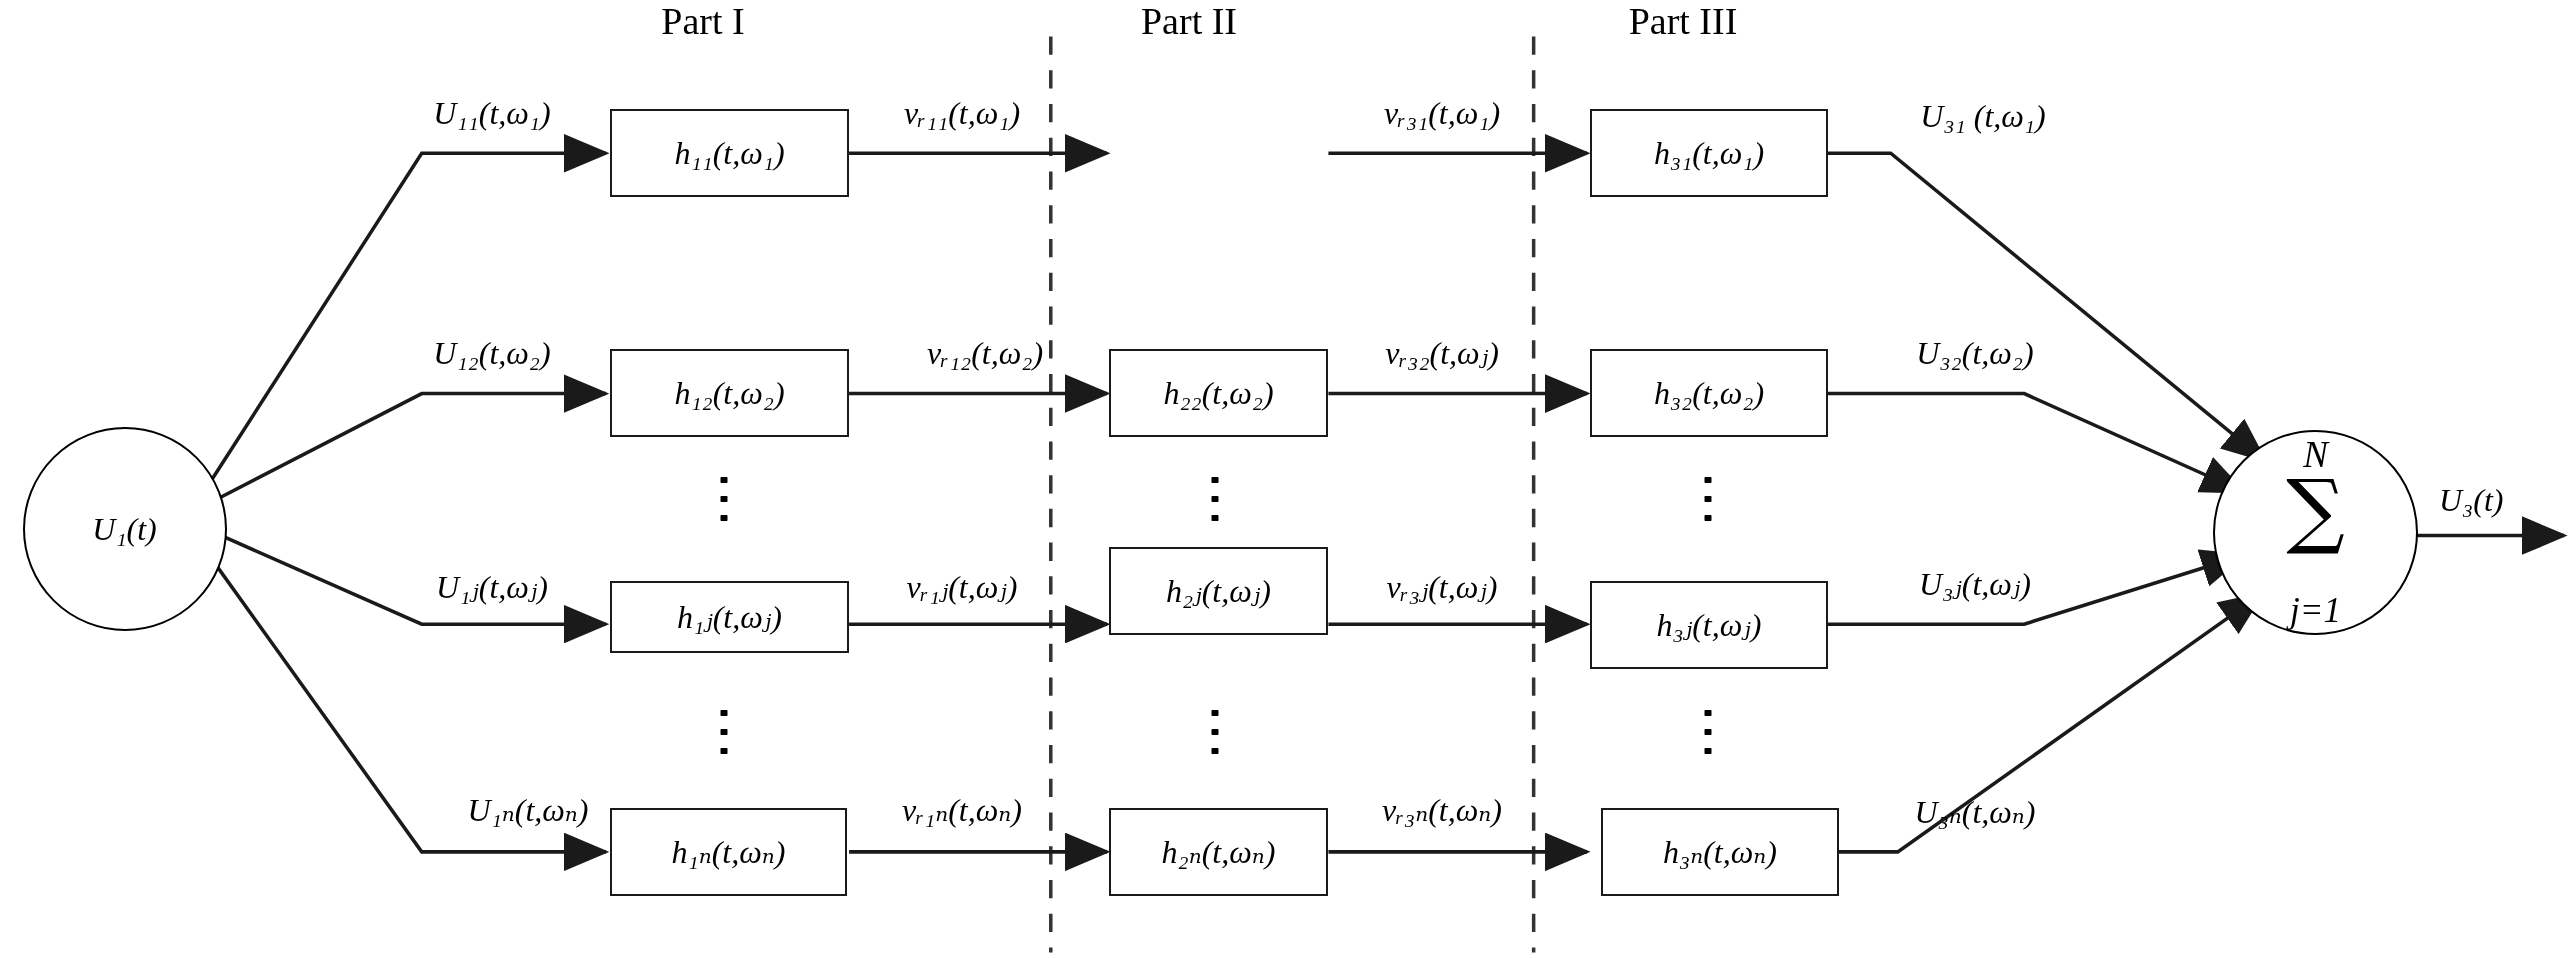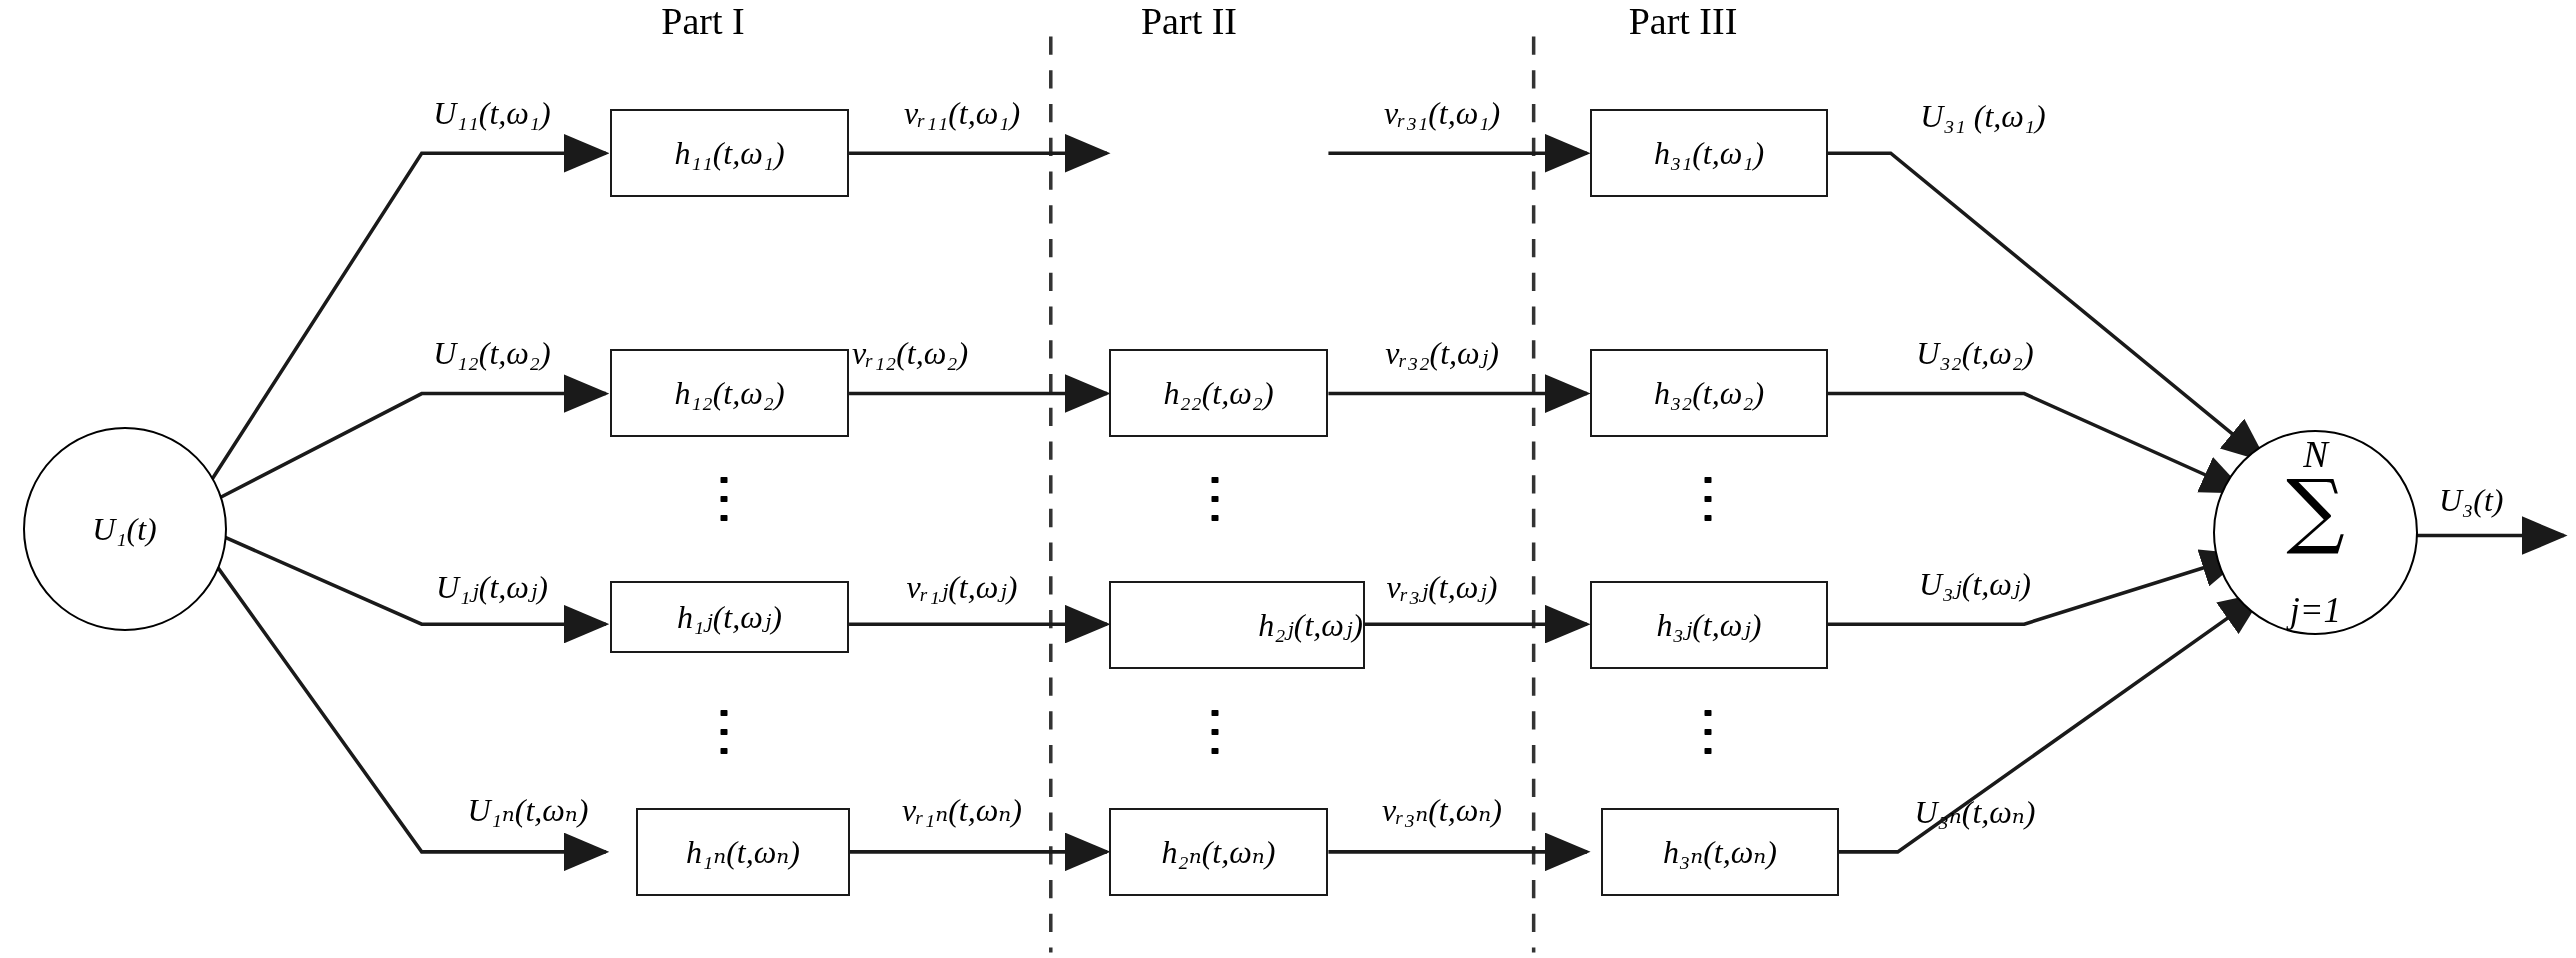--- a/index.html
+++ b/index.html
@@ -151,21 +151,21 @@
   <div class="sig-label" style="left:1442px; top:97px;">vᵣ₃₁(t,ω₁)</div>
   <div class="blk" style="left:1590px; top:109px; width:238px; height:88px;">
     <span class="blk-label">h₃₁(t,ω₁)</span>
   </div>
   <div class="sig-label" style="left:1983px; top:100px;">U₃₁ (t,ω₁)</div>
 
   <div class="sig-label" style="left:492px; top:337px;">U₁₂(t,ω₂)</div>
   <div class="blk" style="left:610px; top:349px; width:239px; height:88px;">
     <span class="blk-label">h₁₂(t,ω₂)</span>
   </div>
-  <div class="sig-label" style="left:910px; top:337px;">vᵣ₁₂(t,ω₂)</div>
+  <div class="sig-label" style="left:985px; top:337px;">vᵣ₁₂(t,ω₂)</div>
   <div class="blk" style="left:1109px; top:349px; width:219px; height:88px;">
     <span class="blk-label">h₂₂(t,ω₂)</span>
   </div>
   <div class="sig-label" style="left:1442px; top:337px;">vᵣ₃₂(t,ωⱼ)</div>
   <div class="blk" style="left:1590px; top:349px; width:238px; height:88px;">
     <span class="blk-label">h₃₂(t,ω₂)</span>
   </div>
   <div class="sig-label" style="left:1975px; top:337px;">U₃₂(t,ω₂)</div>
 
   <div class="vdots" style="left:724px; top:477px;">
@@ -182,21 +182,21 @@
     <i></i>
       <i></i>
       <i></i>
   </div>
 
   <div class="sig-label" style="left:492px; top:571px;">U₁ⱼ(t,ωⱼ)</div>
   <div class="blk" style="left:610px; top:581px; width:239px; height:72px;">
     <span class="blk-label">h₁ⱼ(t,ωⱼ)</span>
   </div>
   <div class="sig-label" style="left:962px; top:571px;">vᵣ₁ⱼ(t,ωⱼ)</div>
-  <div class="blk" style="left:1109px; top:581px; width:256px; height:88px;justify-content:flex-end;">
+  <div class="blk" style="left:1109px; top:547px; width:219px; height:88px;">
     <span class="blk-label">h₂ⱼ(t,ωⱼ)</span>
   </div>
   <div class="sig-label" style="left:1442px; top:571px;">vᵣ₃ⱼ(t,ωⱼ)</div>
   <div class="blk" style="left:1590px; top:581px; width:238px; height:88px;">
     <span class="blk-label">h₃ⱼ(t,ωⱼ)</span>
   </div>
   <div class="sig-label" style="left:1975px; top:568px;">U₃ⱼ(t,ωⱼ)</div>
 
   <div class="vdots" style="left:724px; top:710px;">
     <i></i>
@@ -208,21 +208,21 @@
       <i></i>
       <i></i>
   </div>
   <div class="vdots" style="left:1708px; top:710px;">
     <i></i>
       <i></i>
       <i></i>
   </div>
 
   <div class="sig-label" style="left:492px; top:794px;margin-left:36px;">U₁ₙ(t,ωₙ)</div>
-  <div class="blk" style="left:610px; top:808px; width:214px; height:88px;margin-left:26px;">
+  <div class="blk" style="left:610px; top:808px; width:237px; height:88px;">
     <span class="blk-label">h₁ₙ(t,ωₙ)</span>
   </div>
   <div class="sig-label" style="left:962px; top:794px;">vᵣ₁ₙ(t,ωₙ)</div>
   <div class="blk" style="left:1109px; top:808px; width:219px; height:88px;">
     <span class="blk-label">h₂ₙ(t,ωₙ)</span>
   </div>
   <div class="sig-label" style="left:1442px; top:794px;">vᵣ₃ₙ(t,ωₙ)</div>
   <div class="blk" style="left:1590px; top:808px; width:238px; height:88px;margin-left:11px;">
     <span class="blk-label">h₃ₙ(t,ωₙ)</span>
   </div>

